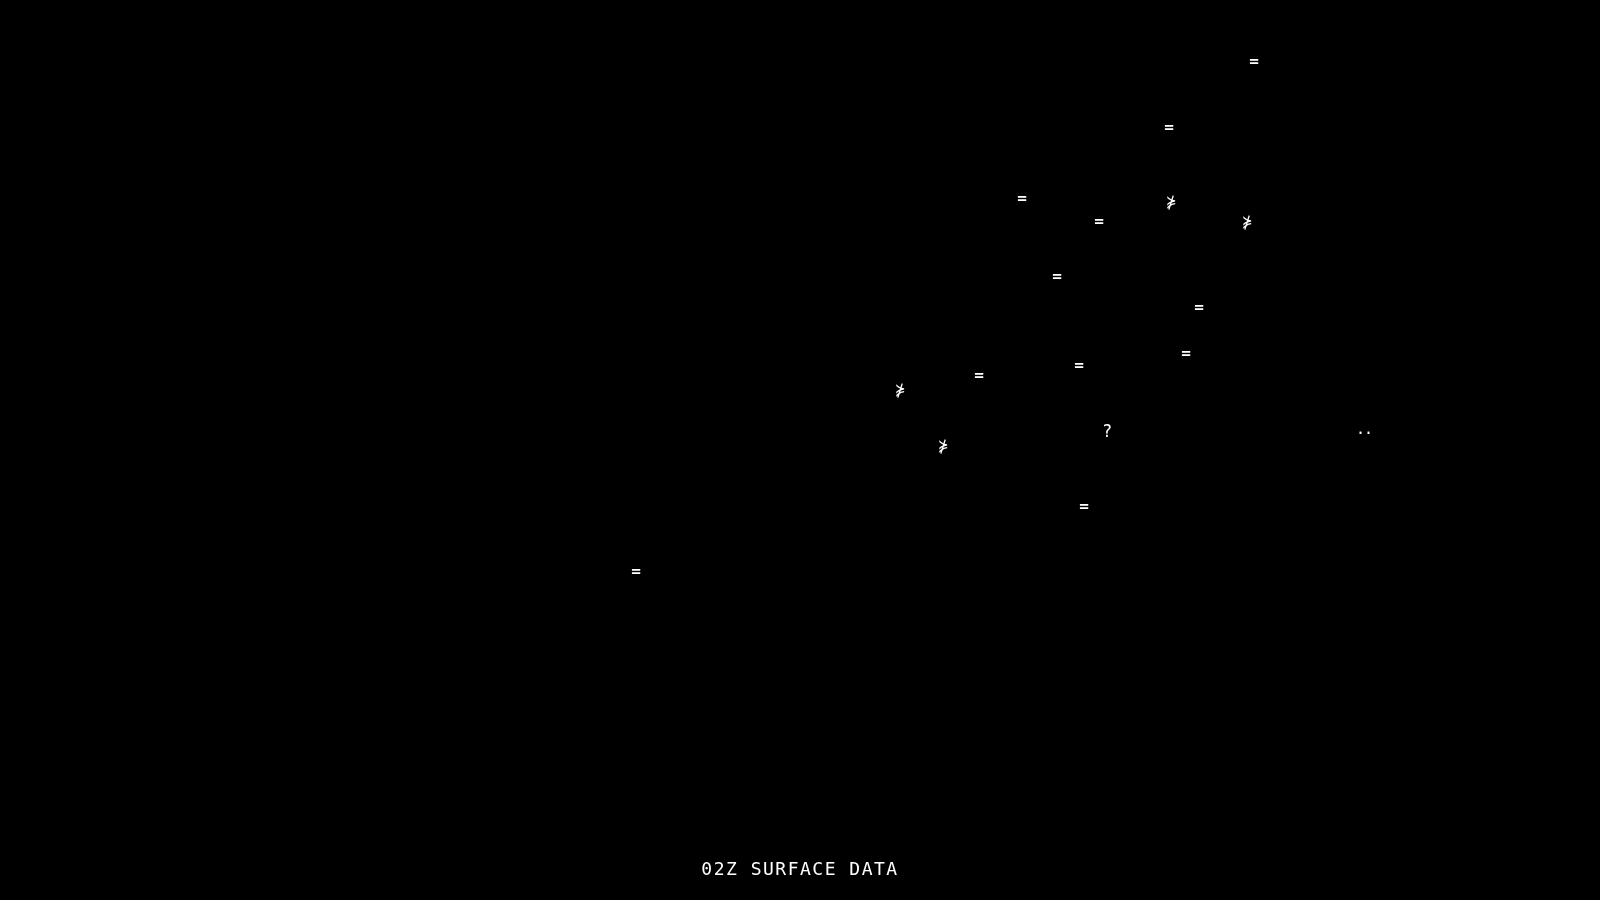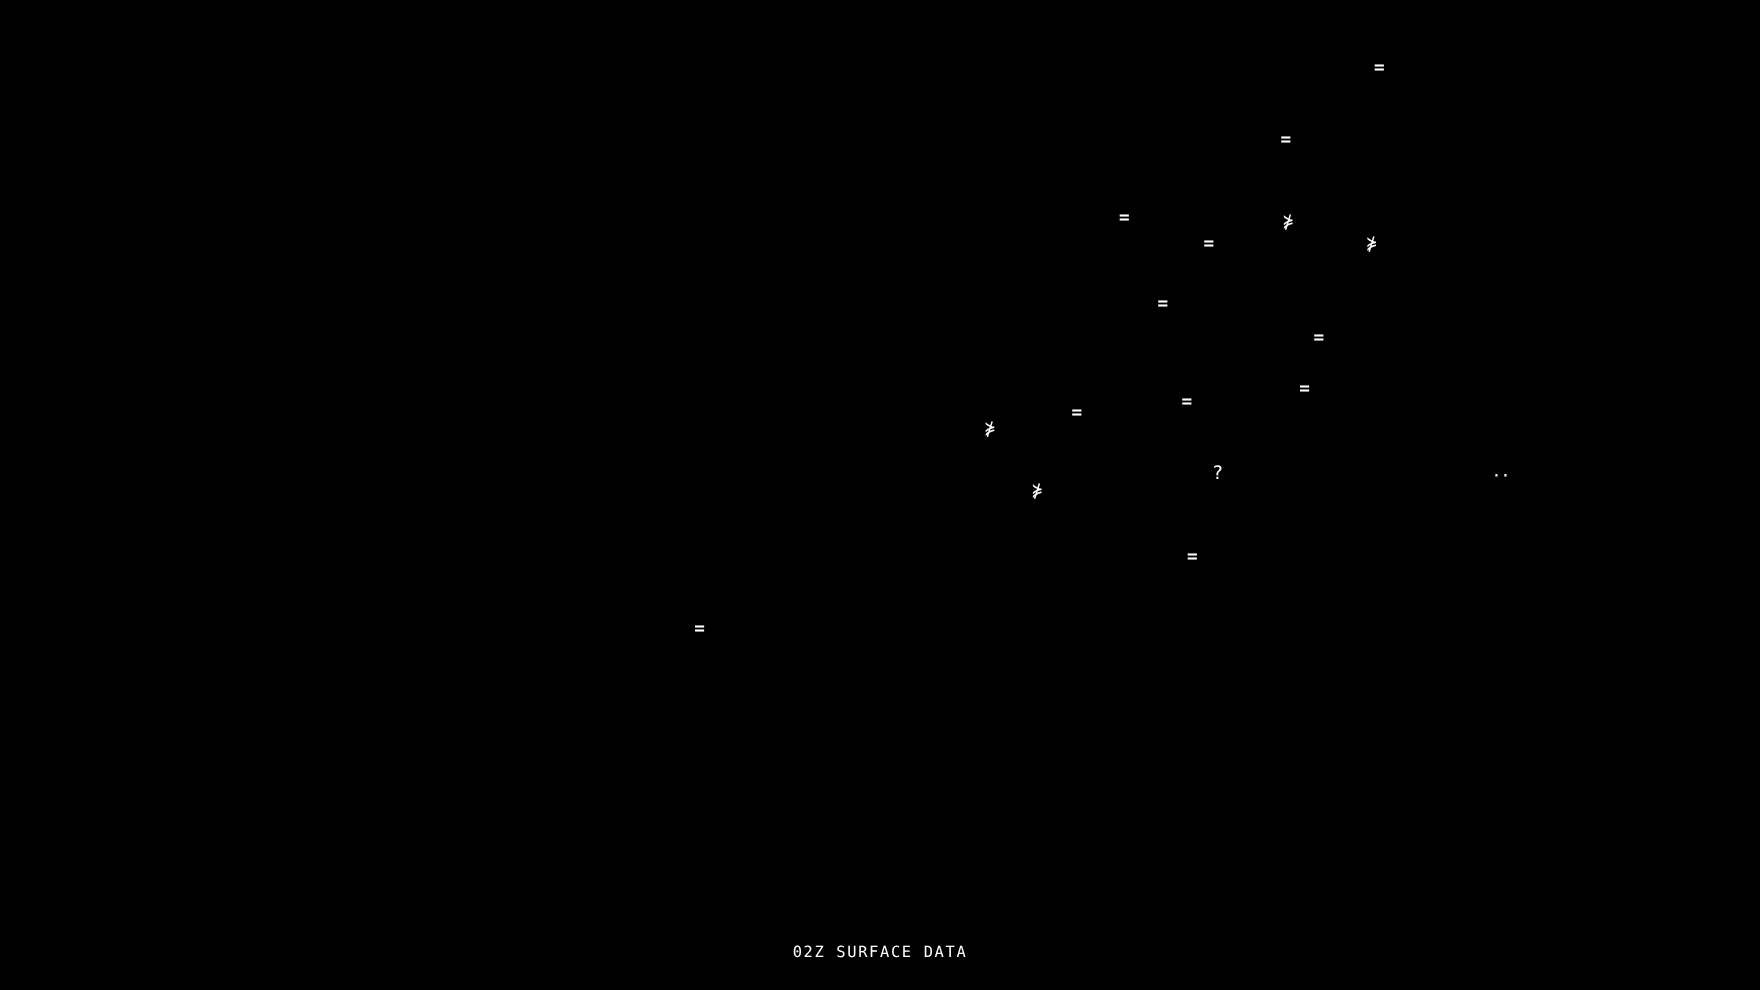--- a/index.html
+++ b/index.html
@@ -39,21 +39,21 @@
   .station.sym-dots {
     font-size: 15px;
     letter-spacing: -1px;
   }
   #footer-label {
     position: absolute;
     left: 50%;
     transform: translateX(-50%);
     color: #ffffff;
     font-family: "DejaVu Sans Mono", monospace;
-    font-size: 14px;
+    font-size: 18px;
     letter-spacing: 1.5px;
     white-space: pre;
   }
 </style>
 </head>
 <body>
 
 <div id="canvas" style="background: rgb(0, 0, 0);">
   <div id="station-layer">
       <div class="station sym-equal" style="left: 1254px; top: 61px;">=</div>

